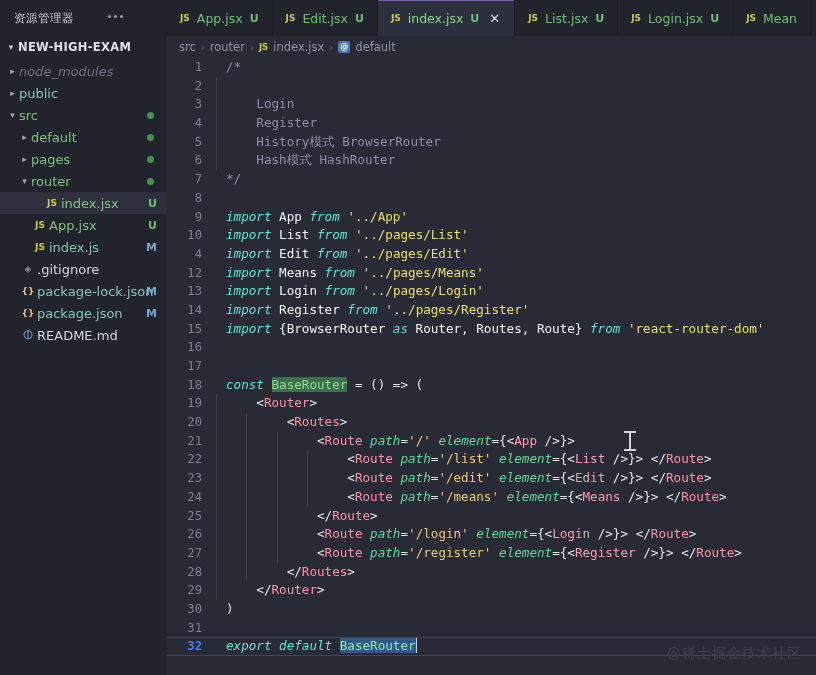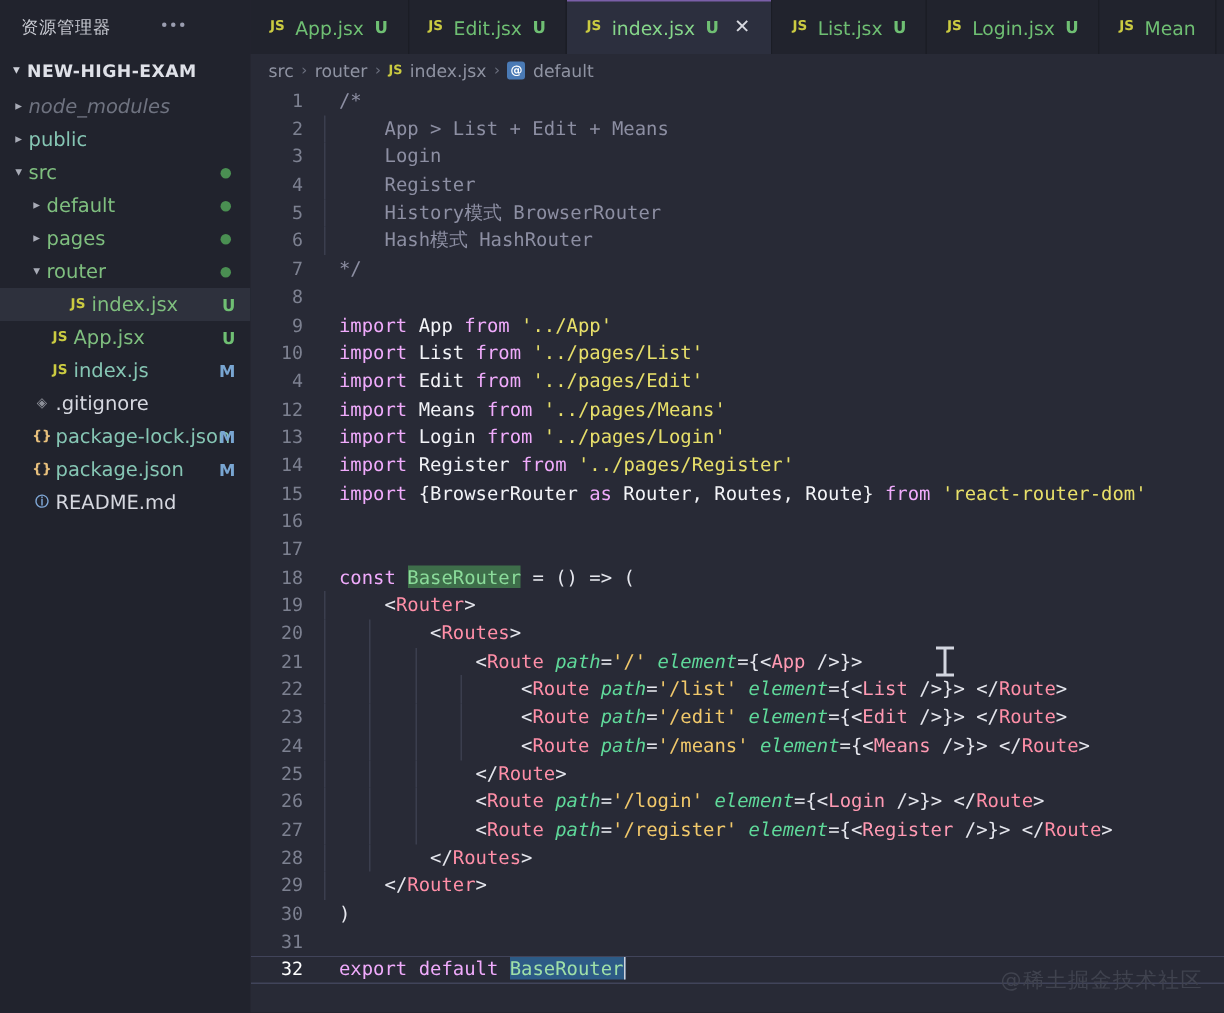--- a/index.html
+++ b/index.html
@@ -119,26 +119,26 @@
   }
   .ln {
     height: 18.7px; display: flex; align-items: center;
     white-space: pre; position: relative;
   }
   .ln.cur { box-shadow: inset 0 1px 0 #41445a, inset 0 -1px 0 #41445a; }
   .num {
     width: 48px; flex: 0 0 48px; text-align: right; padding-right: 13px;
     color: #7d8191; font-size: 12.2px;
   }
-  .num.act { color: #ffffff; }
+  .num.act { color: #3b82f6; font-weight: bold; }
   .src { flex: 1; padding-left: 11px; position: relative; }
 
   
   .cmt  { color: #8d8fa3; }
-  .kw   { color: #f0abfc; }
+  .kw   { color: #5eead4; font-style: italic; }
   .id   { color: #f2f3f7; }
   .str  { color: #e8e06a; }
   .strO { color: #f2c96b; }
   .pun  { color: #e6e7ee; }
   .tag  { color: #ff8fa8; }
   .attr { color: #5fd99a; font-style: italic; }
   .comp { color: #ff9ab3; }
   .sel-green { background: #3e6e4a; color: #8bdc9a; }
   .sel-blue  { background: #2d5b86; color: #9fe0a8; border-right: 1px solid #cfd2dc; }
 
@@ -299,21 +299,21 @@
       <span class="bjs">JS</span>
       <span class="crumb">index.jsx</span>
       <span class="sep">›</span>
       <span class="bsym">@</span>
       <span class="crumb">default</span>
     </div>
 
     <div class="editor">
       <div class="code" id="code">
           <div class="ln"><span class="num">1</span><span class="src"><span class="cmt">/*</span></span></div>
-          <div class="ln"><span class="num">2</span><span class="src">    <span class="cmt">App &gt; List + Edit + Means</span><span class="iguide" style="left: 1px;"></span></span></div>
+          <div class="ln"><span class="num">2</span><span class="src">    <span class="iguide" style="left: 1px;"></span></span></div>
           <div class="ln"><span class="num">3</span><span class="src">    <span class="cmt">Login</span><span class="iguide" style="left: 1px;"></span></span></div>
           <div class="ln"><span class="num">4</span><span class="src">    <span class="cmt">Register</span><span class="iguide" style="left: 1px;"></span></span></div>
           <div class="ln"><span class="num">5</span><span class="src">    <span class="cmt">History模式 BrowserRouter</span><span class="iguide" style="left: 1px;"></span></span></div>
           <div class="ln"><span class="num">6</span><span class="src">    <span class="cmt">Hash模式 HashRouter</span><span class="iguide" style="left: 1px;"></span></span></div>
           <div class="ln"><span class="num">7</span><span class="src"><span class="cmt">*/</span></span></div>
           <div class="ln"><span class="num">8</span><span class="src"></span></div>
           <div class="ln"><span class="num">9</span><span class="src"><span class="kw">import</span> <span class="id">App</span> <span class="kw">from</span> <span class="str">'../App'</span></span></div>
           <div class="ln"><span class="num">10</span><span class="src"><span class="kw">import</span> <span class="id">List</span> <span class="kw">from</span> <span class="str">'../pages/List'</span></span></div>
           <div class="ln"><span class="num">4</span><span class="src"><span class="kw">import</span> <span class="id">Edit</span> <span class="kw">from</span> <span class="str">'../pages/Edit'</span></span></div>
           <div class="ln"><span class="num">12</span><span class="src"><span class="kw">import</span> <span class="id">Means</span> <span class="kw">from</span> <span class="str">'../pages/Means'</span></span></div>

